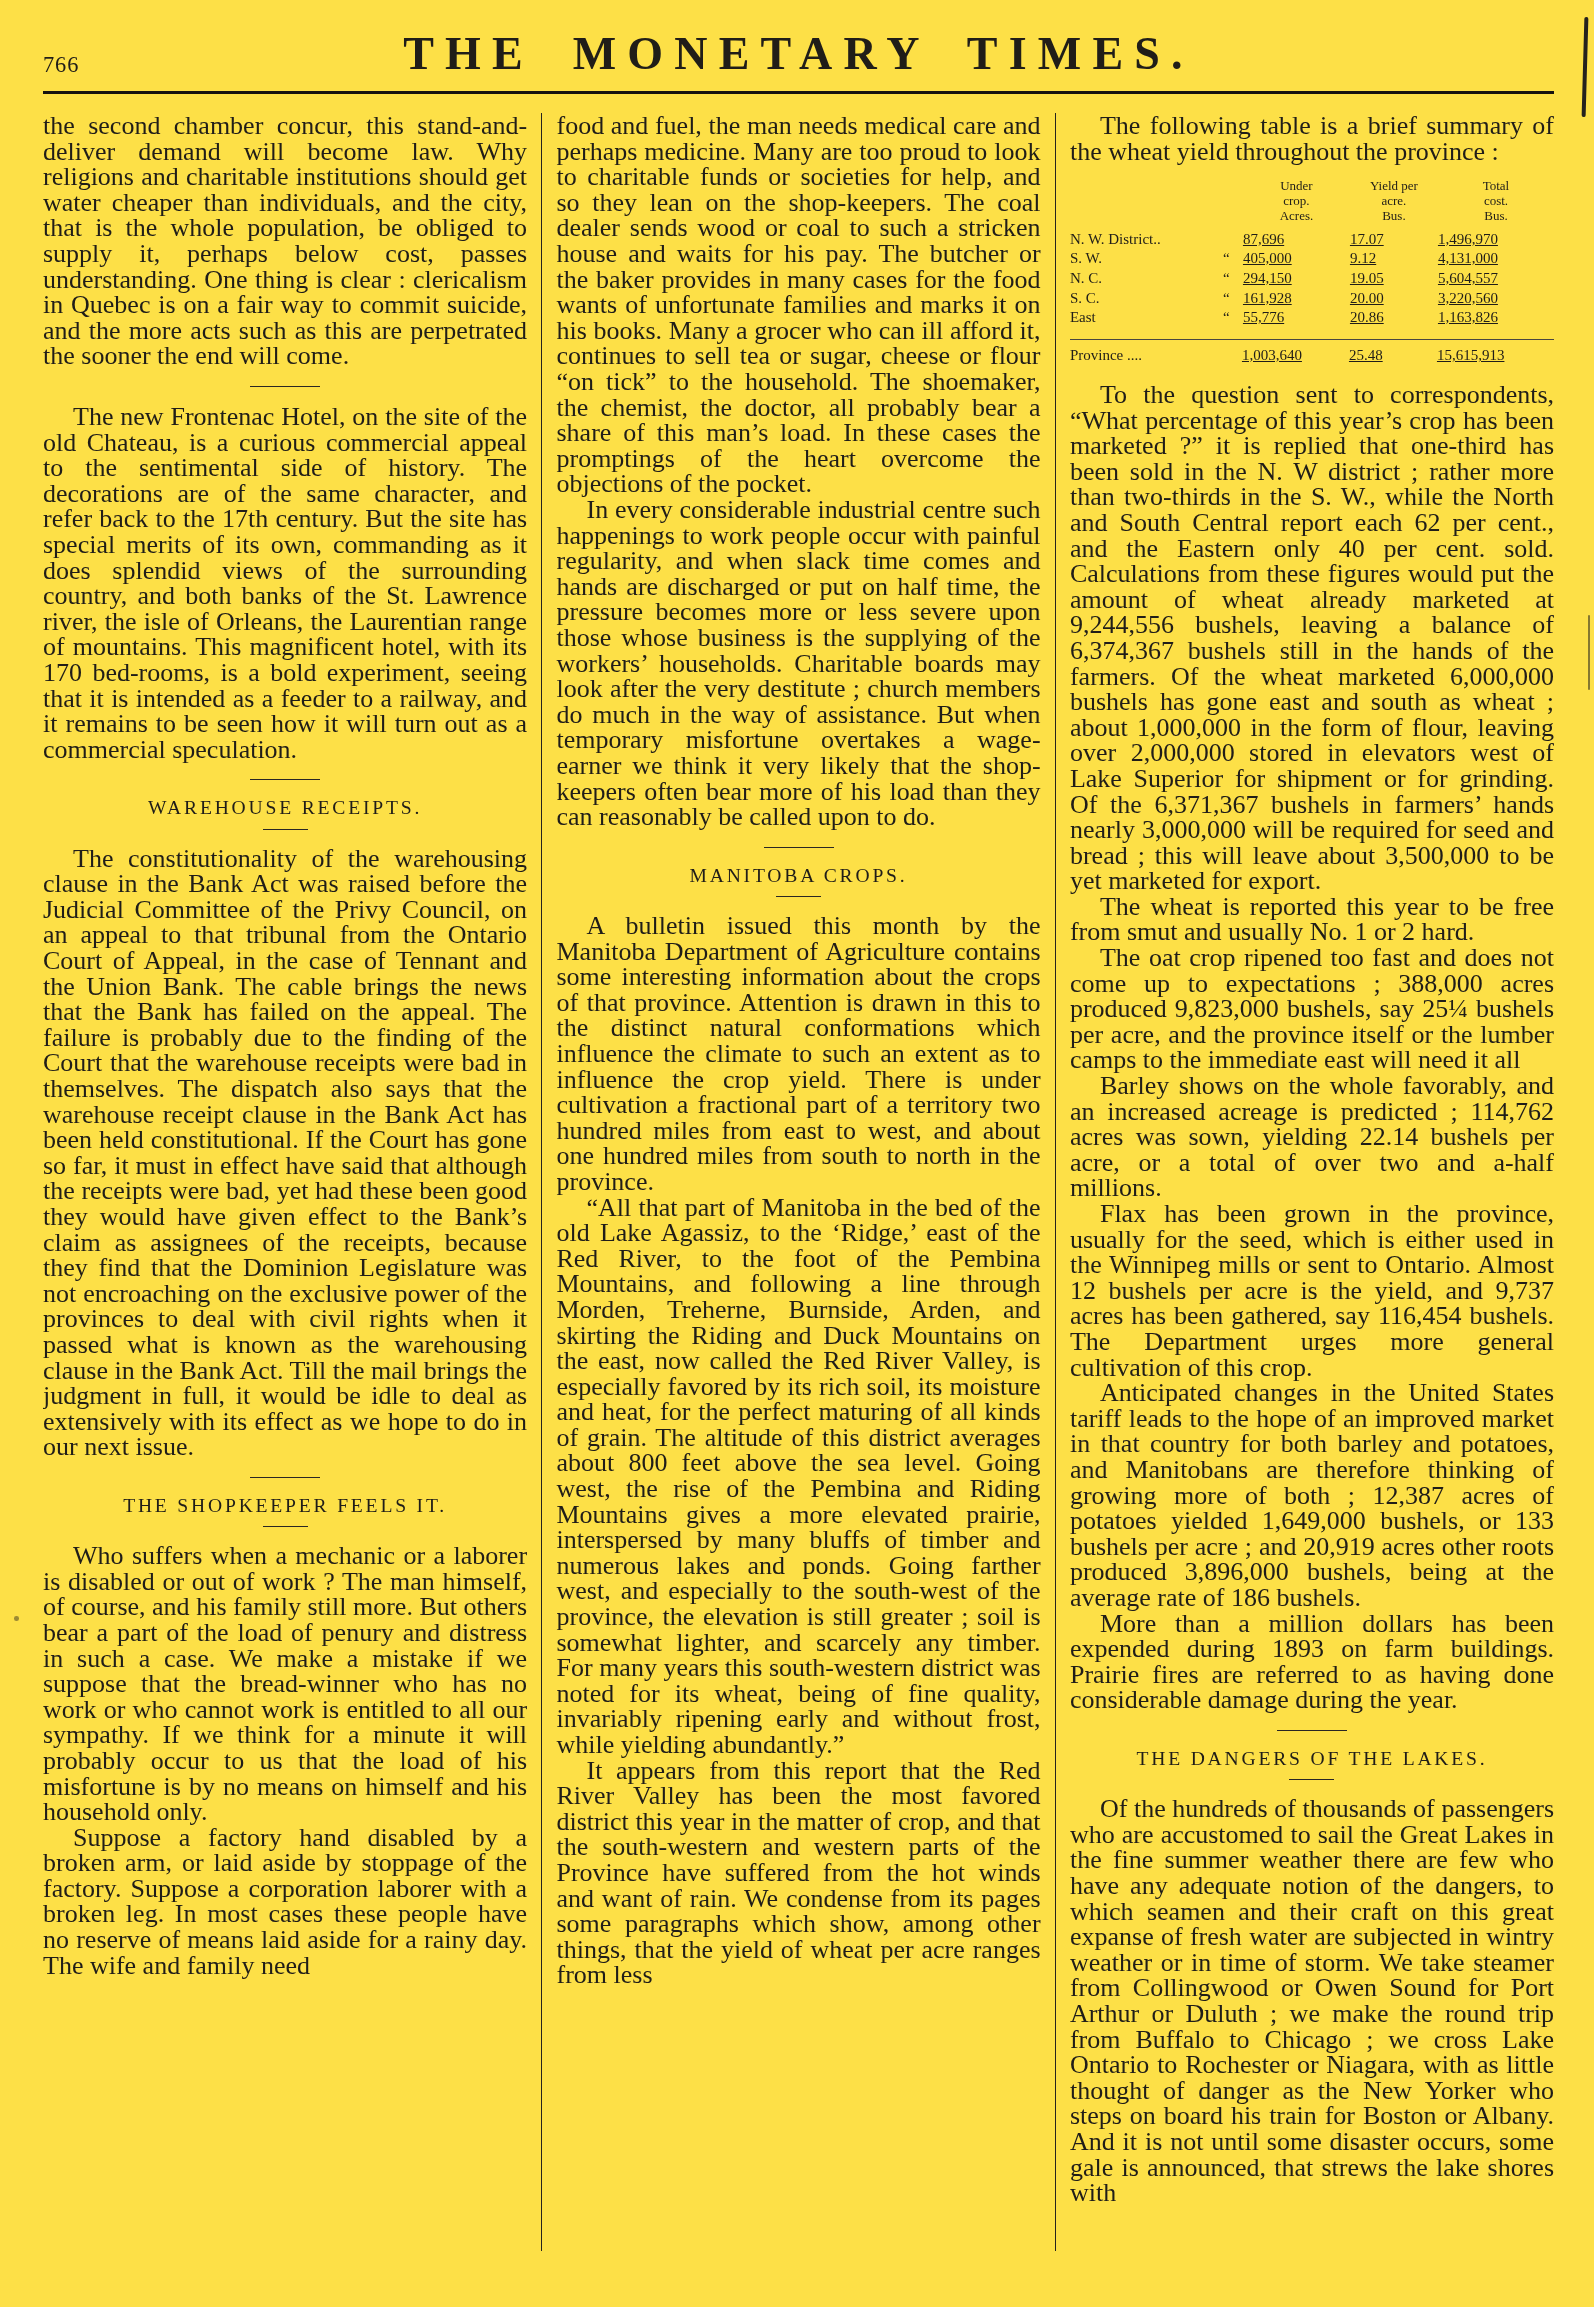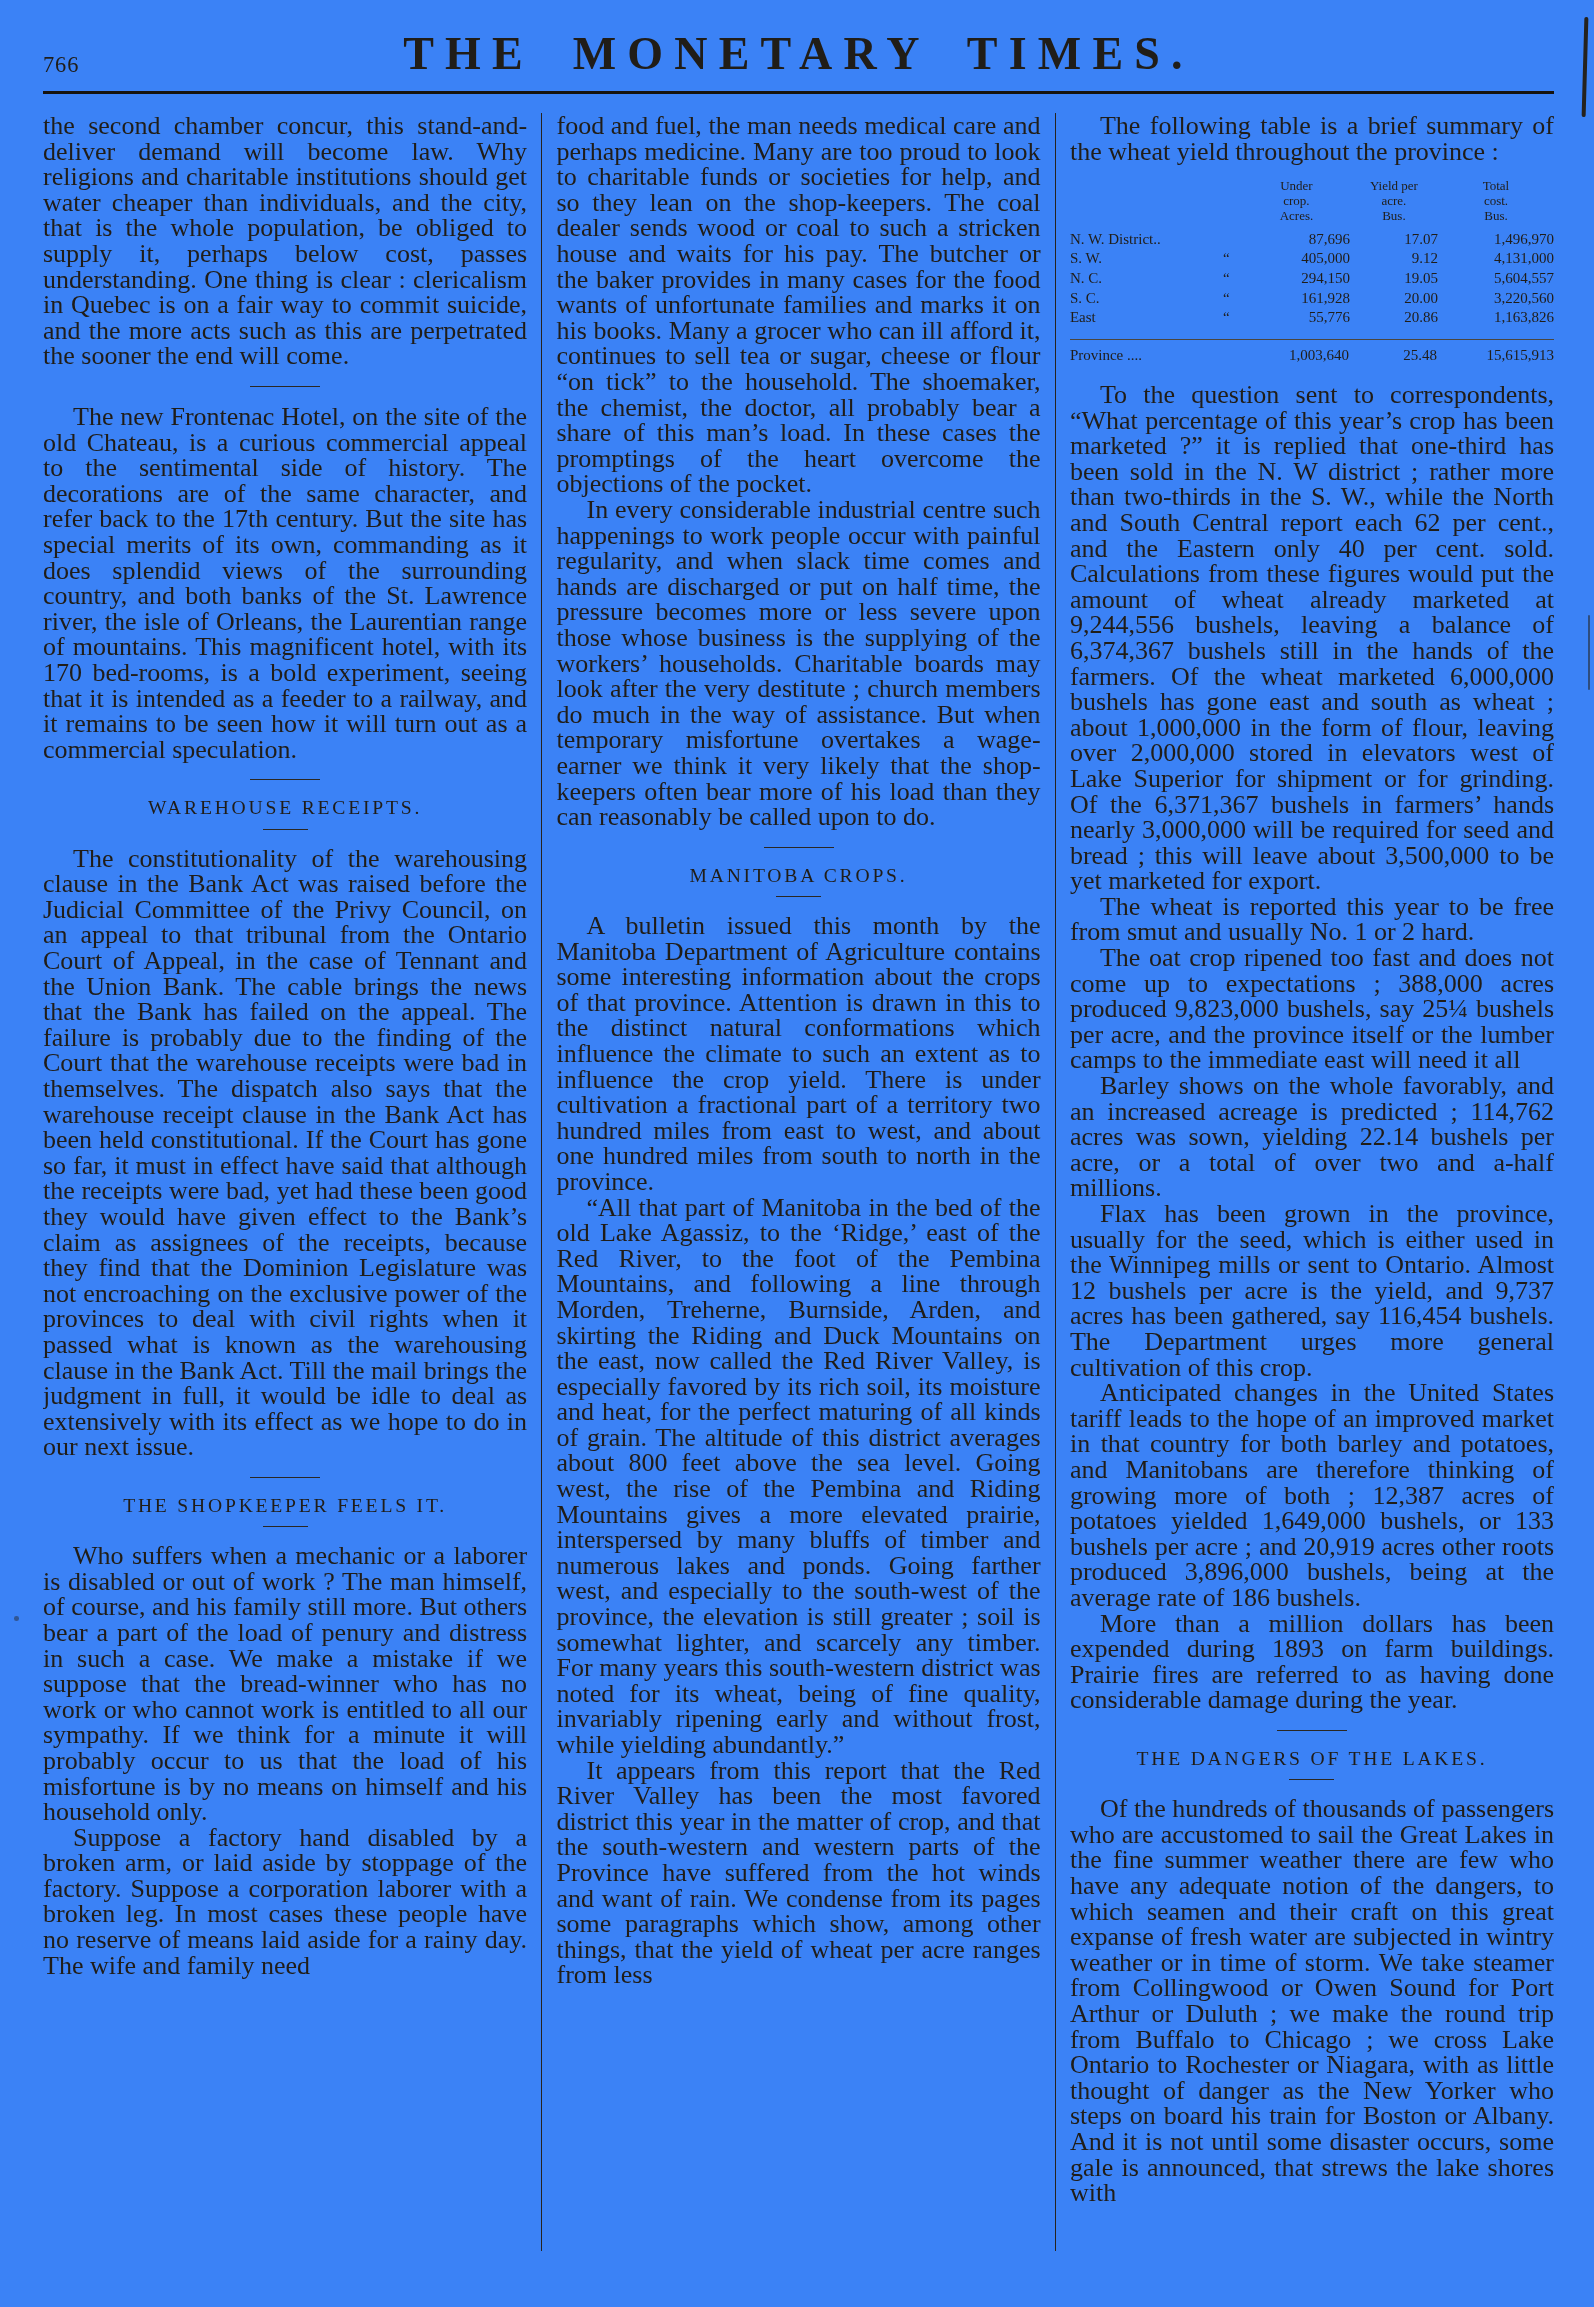--- a/index.html
+++ b/index.html
@@ -6,21 +6,21 @@
   body {
     width: 1595px; height: 2307px;
     background: #e9e5dc;
     font-family: "Liberation Serif", "DejaVu Serif", serif;
     color: #201d18;
     overflow: hidden;
   }
   .page {
     position: relative;
     width: 1595px; height: 2307px;
-    background: #3b82f6;
+    background: #fde047;
     box-sizing: border-box;
     padding: 27px 41px 9px 43px;
     overflow: hidden;
   }
   
   .artifact { position: absolute; background: #25221d; }
   .artifact-1 { top: 17px; right: 8.4px; width: 3.7px; height: 100px; transform: rotate(1.6deg); border-radius: 1.9px; }
   .artifact-2 { top: 615px; right: 4.7px; width: 2.3px; height: 75px; opacity: .55; border-radius: 1.4px; }
   .artifact-3 { top: 1616px; left: 14px; width: 4.7px; height: 4.7px; border-radius: 50%; opacity: .45; }
 
@@ -99,21 +99,21 @@
   }
   .t-head {
     font-size: 13px;
     line-height: 15px;
     margin-bottom: 6.5px;
   }
   .t-h { text-align: center; }
   .t-h span { display: block; }
   .c-name { text-align: left; white-space: nowrap; }
   .c-ditto { text-align: center; }
-  .c-num { text-align: right; white-space: nowrap; }
+  .c-num { white-space: nowrap; text-decoration: underline; }
   .t-total {
     display: grid;
     grid-template-columns: 172px 107px 88px 1fr;
     margin-top: 11.2px;
     padding-top: 6.5px;
     border-top: 0.9px solid #4a463f;
   }
 </style>
 </head>
 <body>

